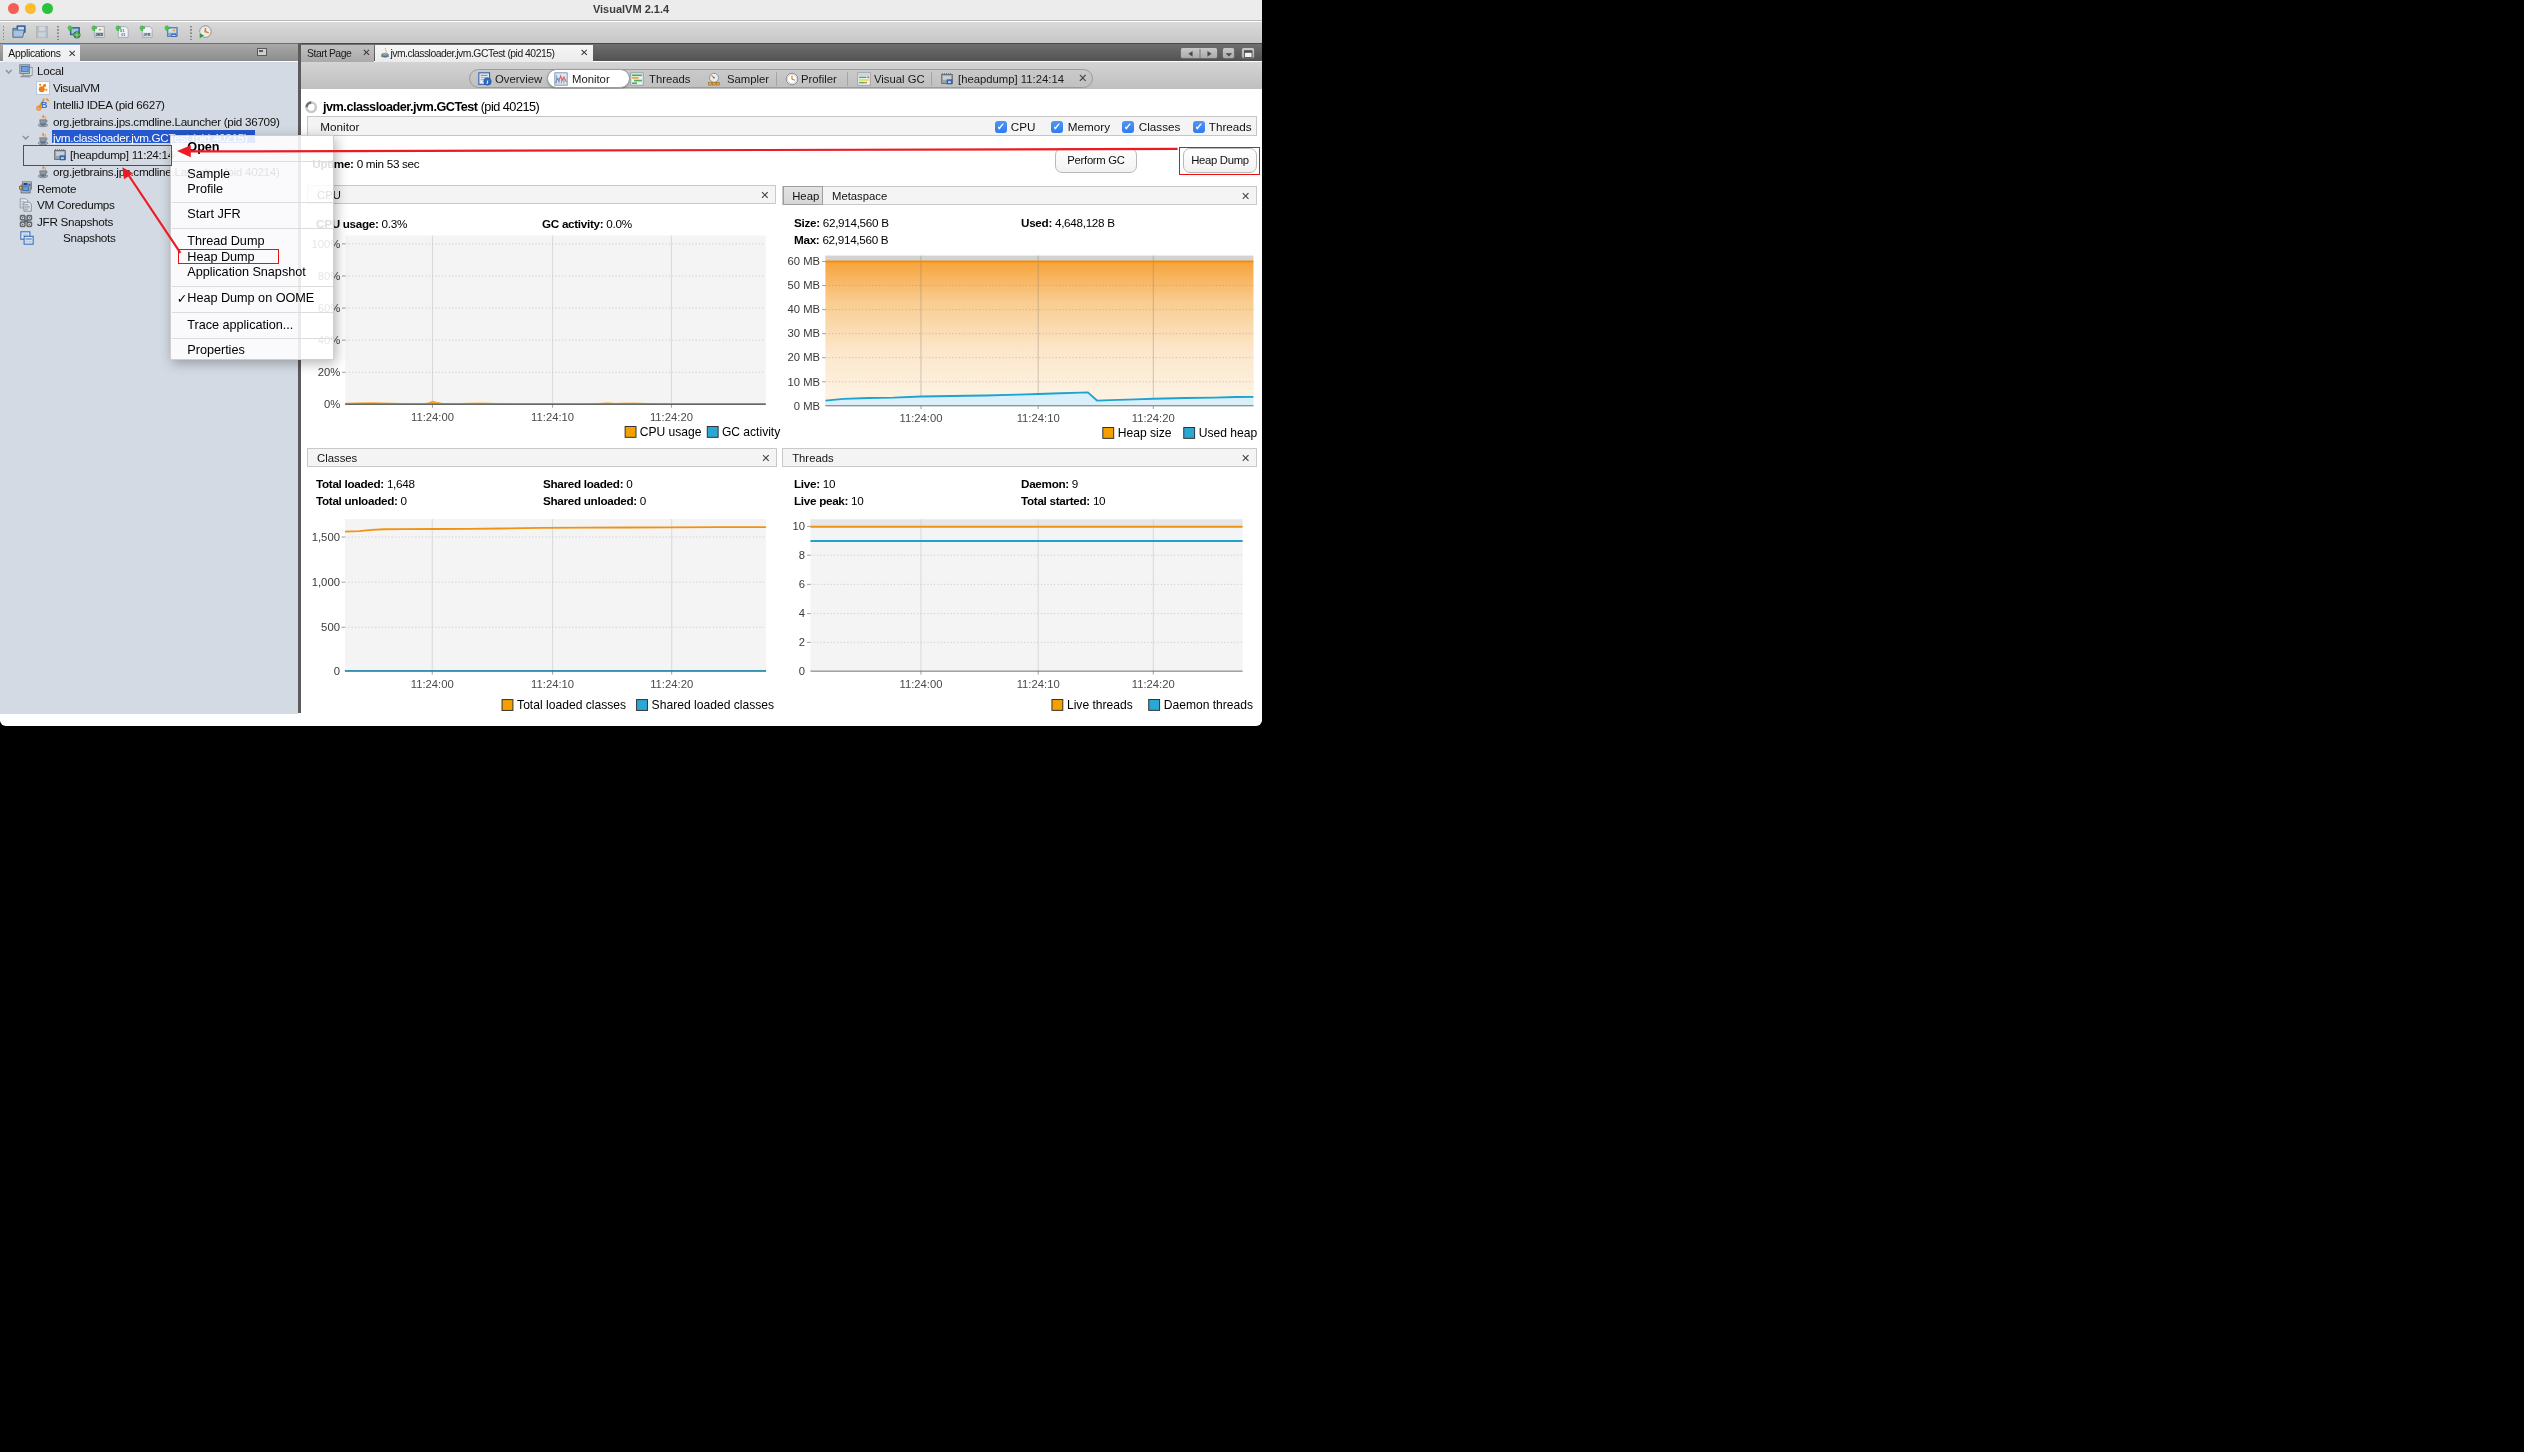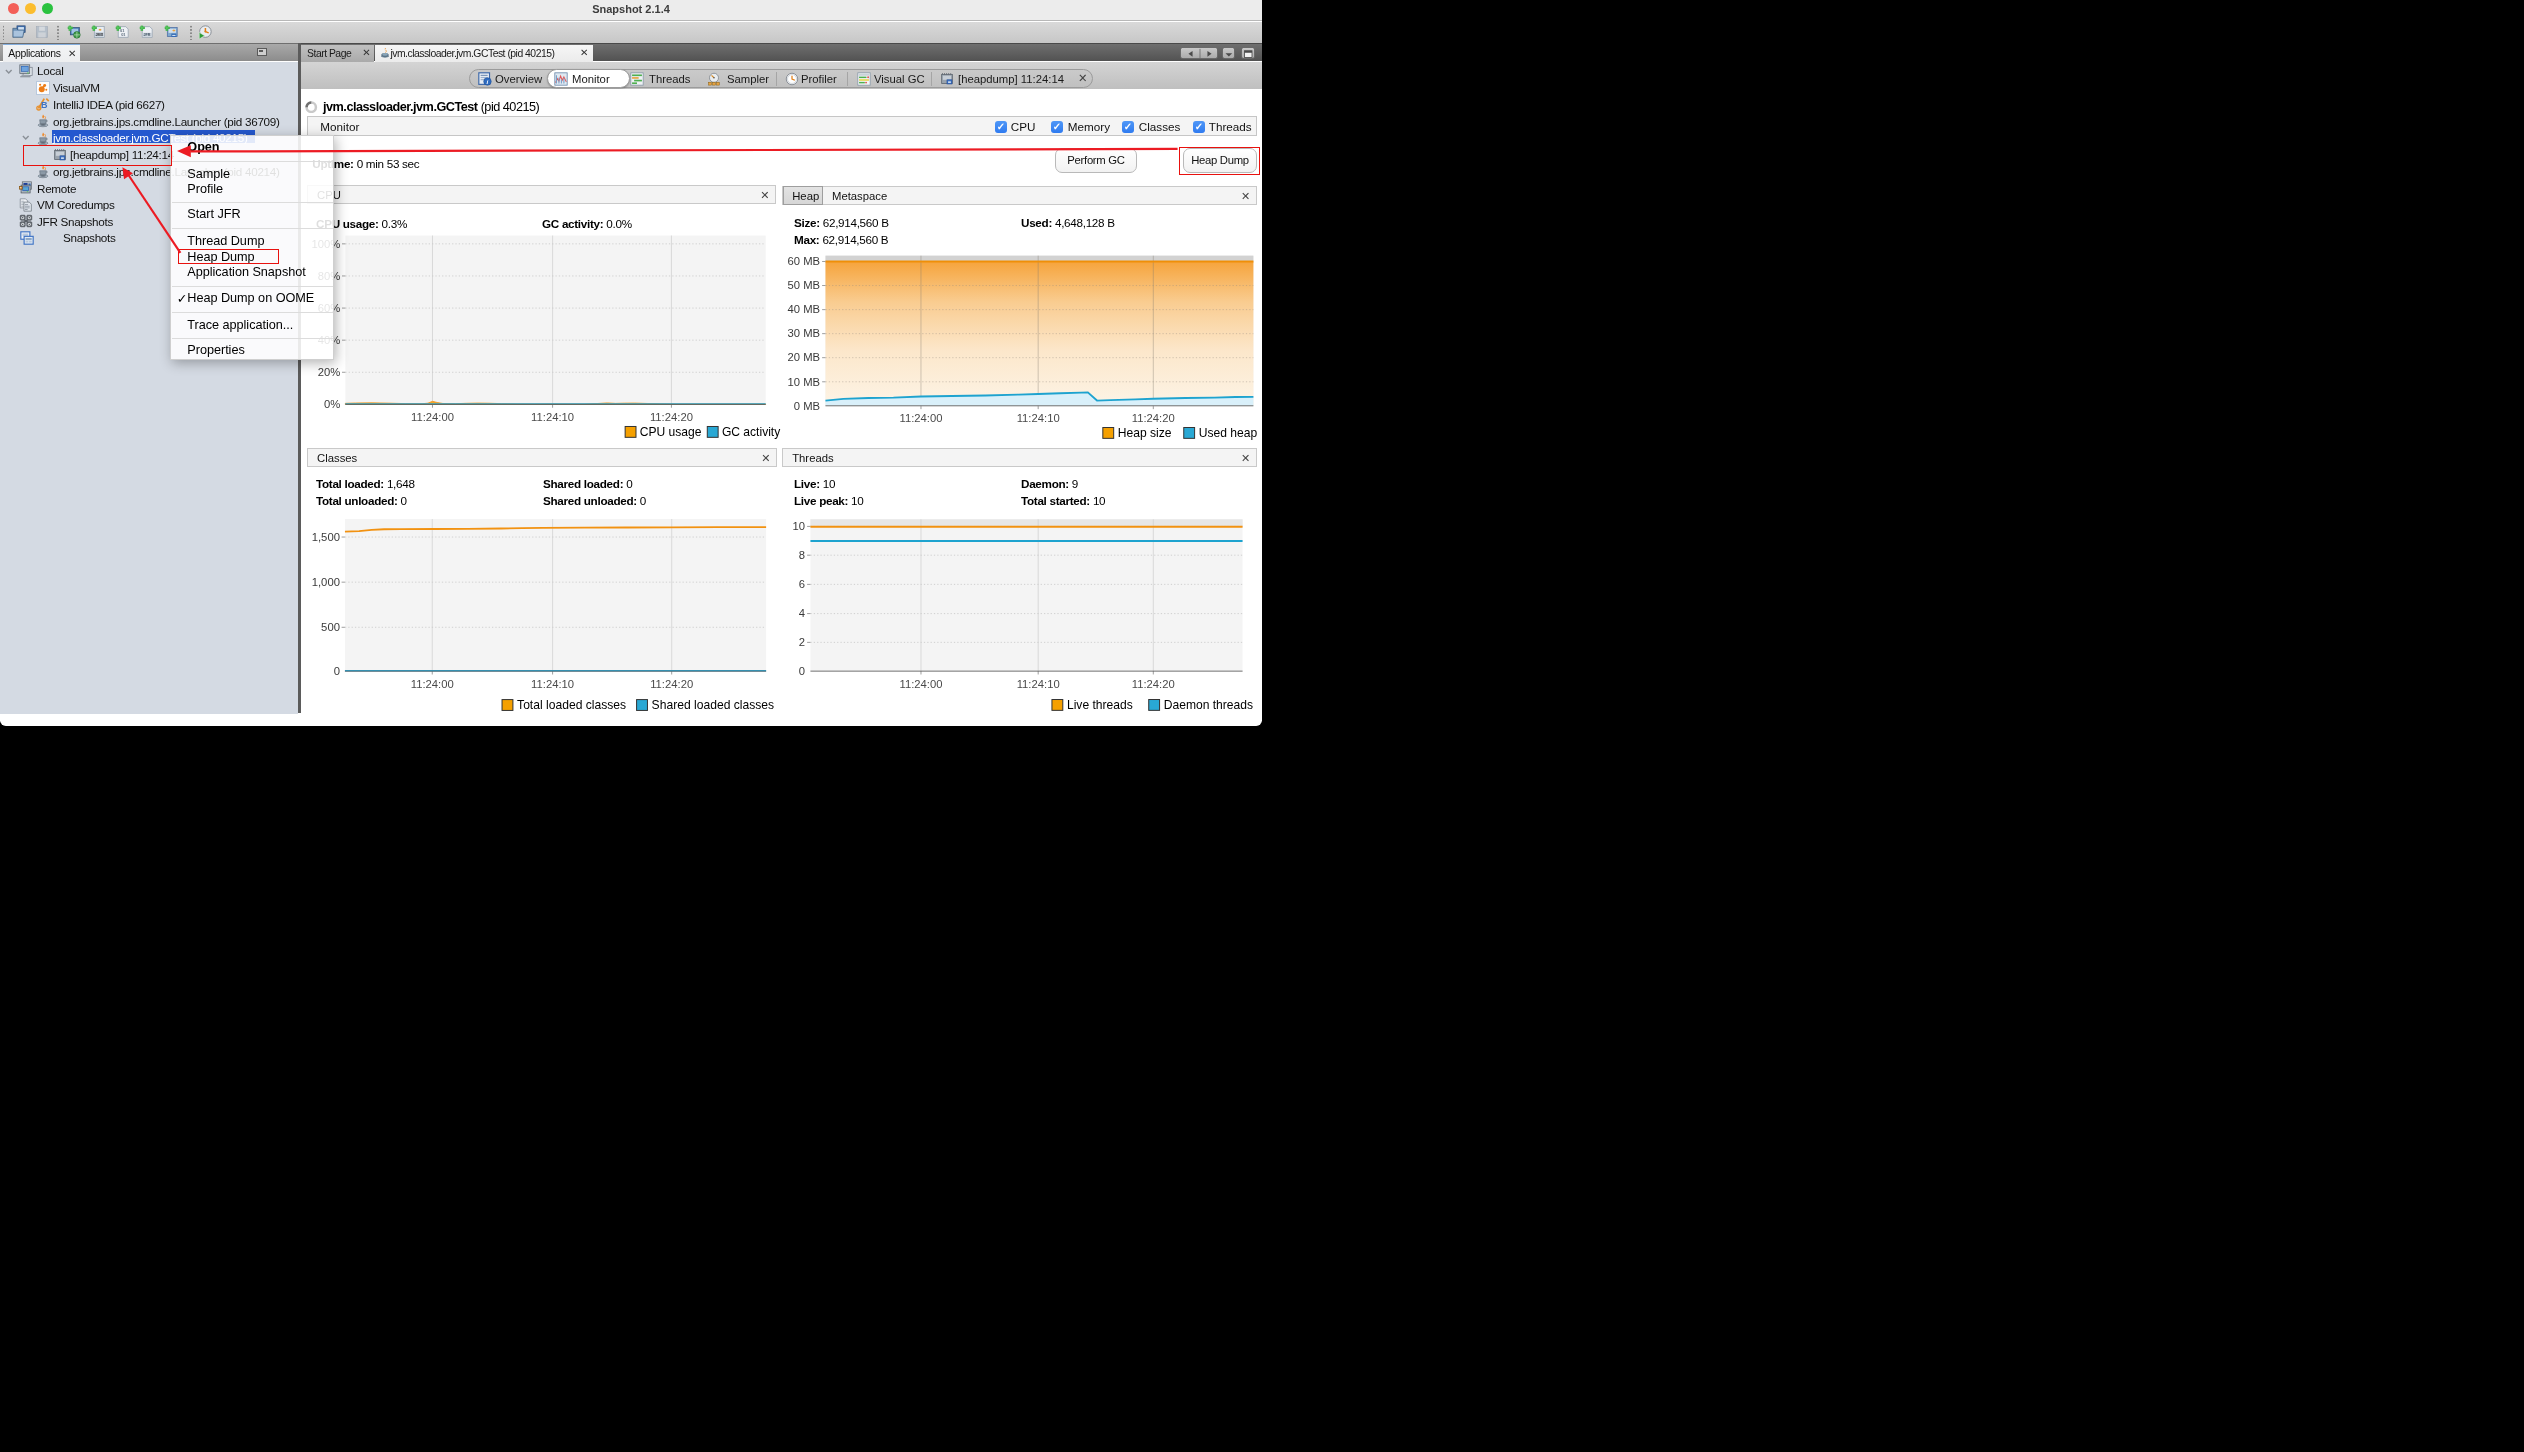--- a/index.html
+++ b/index.html
@@ -59,21 +59,21 @@
 
 .redbox{position:absolute;border:1.7px solid #e8110e;}
 </style></head>
 <body>
 <div id="scale">
 
 <div class="titlebar">
  <div class="tl" style="left:8.3px;background:#f35f57;"></div>
  <div class="tl" style="left:25px;background:#fbbd2e;"></div>
  <div class="tl" style="left:42px;background:#2ac23f;"></div>
- <div class="title">Snapshot 2.1.4</div>
+ <div class="title">VisualVM 2.1.4</div>
 </div>
 
 <div class="toolbar" id="toolbar">
  <div class="grip" style="left:2.5px;"></div>
 
  <svg class="tico" style="left:11.7px;" viewBox="0 0 17 17">
    <rect x="6" y="1" width="10" height="8" fill="#3f6fae" stroke="#2a4a78" stroke-width="0.8"></rect>
    <rect x="7.5" y="2.5" width="7" height="5" fill="#cfe0f2"></rect>
    <path d="M1 4 L6 4 L7 6 L15 6 L13 15 L1 15 Z" fill="#6f93b8" stroke="#3a5a7c" stroke-width="0.8"></path>
    <path d="M2 7 L14 7 L12.5 14 L2 14 Z" fill="#aac3dd"></path>

